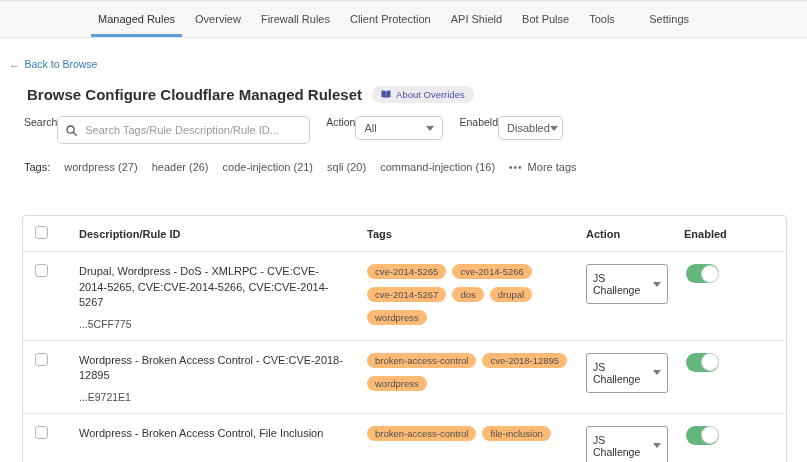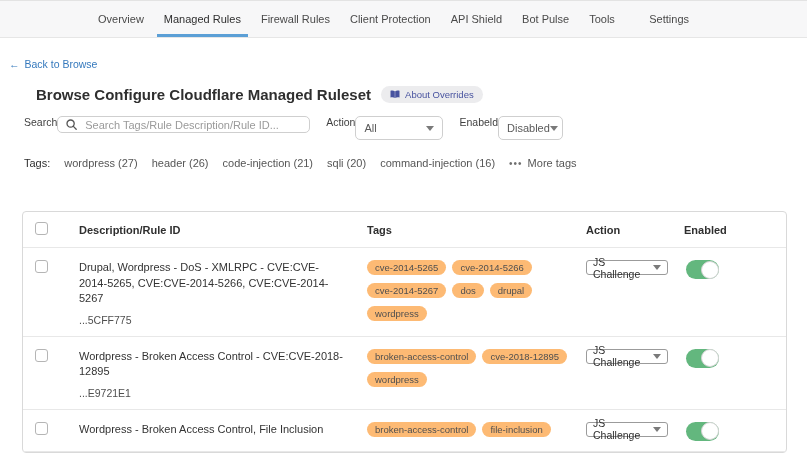--- a/index.html
+++ b/index.html
@@ -30,35 +30,35 @@
   }
   .tab.settings { margin-left:auto; margin-right:108px; }
 
   
   .back-link {
     display:inline-flex; align-items:center; gap:5px;
     margin:20px 0 0 9px; font-size:10.5px; color:#3579bd; cursor:pointer;
   }
 
   
-  .title-row { display:flex; align-items:center; gap:10px; margin:14px 0 0 36px; }
+  .title-row { display:flex; align-items:center; gap:10px; margin:14px 0 0 27px; }
   .page-title { font-size:15px; font-weight:bold; color:#2f2f2f; margin:0; }
   .badge {
     display:inline-flex; align-items:center; gap:5px;
     background:#ececee; border-radius:10px; padding:3px 9px;
     font-size:9.5px; color:#47529f; cursor:pointer;
   }
   .badge svg { display:block; }
 
   
   .filters { display:flex; gap:16px; margin:13px 0 0 24px; }
   .filter-group { display:flex; flex-direction:row; }
   .filter-label { font-size:10.5px; color:#3f3f3f; margin-bottom:6px; }
   .search-box {
-    width:253px; height:17px; border:1px solid #cfcfcf; border-radius:5px;
+    width:253px; height:28px; border:1px solid #cfcfcf; border-radius:5px;
     background:#fff; display:flex; align-items:center; padding:0 8px; gap:6px;
   }
   .search-box input {
     border:none; outline:none; flex:1; font-size:11px;
     font-family:"Liberation Sans", sans-serif; color:#333; background:transparent;
   }
   .search-box input::placeholder { color:#9a9a9a; }
   .select {
     height:24px; border:1px solid #cfcfcf; border-radius:5px; background:#fff;
     display:flex; align-items:center; justify-content:space-between;
@@ -96,43 +96,43 @@
     background:#fff; display:inline-block; cursor:pointer;
   }
   .desc { color:#333; line-height:15.5px; padding-right:20px; }
   .rule-id { color:#4f4f4f; font-size:10.5px; margin-top:7px; }
   .tags-cell { display:flex; flex-wrap:wrap; gap:8px 6px; padding-right:14px; align-content:flex-start; }
   .pill {
     background:#fdba74; border-radius:9px; padding:2px 8px;
     font-size:9.5px; color:#4f4f4f; white-space:nowrap;
   }
   .mini-select {
-    width:82px; height:15px; border:1px solid #9b9b9b; border-radius:3px;
+    width:82px; height:40px; border:1px solid #9b9b9b; border-radius:3px;
     display:flex; align-items:center; justify-content:space-between;
     padding:0 6px; font-size:10.5px; color:#2f2f2f; background:#fff; cursor:pointer;
   }
   .toggle {
     width:33px; height:19px; border-radius:10px; background:#63b77e;
     position:relative; cursor:pointer; margin-left:2px;
   }
   .toggle .knob {
     position:absolute; top:0.5px; right:0.5px; width:18px; height:18px;
     border-radius:50%; background:#fff; border:1px solid #d2d2d2;
   }
   .search-icon-svg { display:block; }
 </style>
 </head>
 <body>
 
 
 
 
 <div class="topnav">
+  <div class="tab active">Managed Rules</div>
   <div class="tab">Overview</div>
-  <div class="tab active">Managed Rules</div>
   <div class="tab">Firewall Rules</div>
   <div class="tab">Client Protection</div>
   <div class="tab">API Shield</div>
   <div class="tab">Bot Pulse</div>
   <div class="tab">Tools</div>
   <div class="tab settings">Settings</div>
 </div>
 
 
 <div class="back-link">

